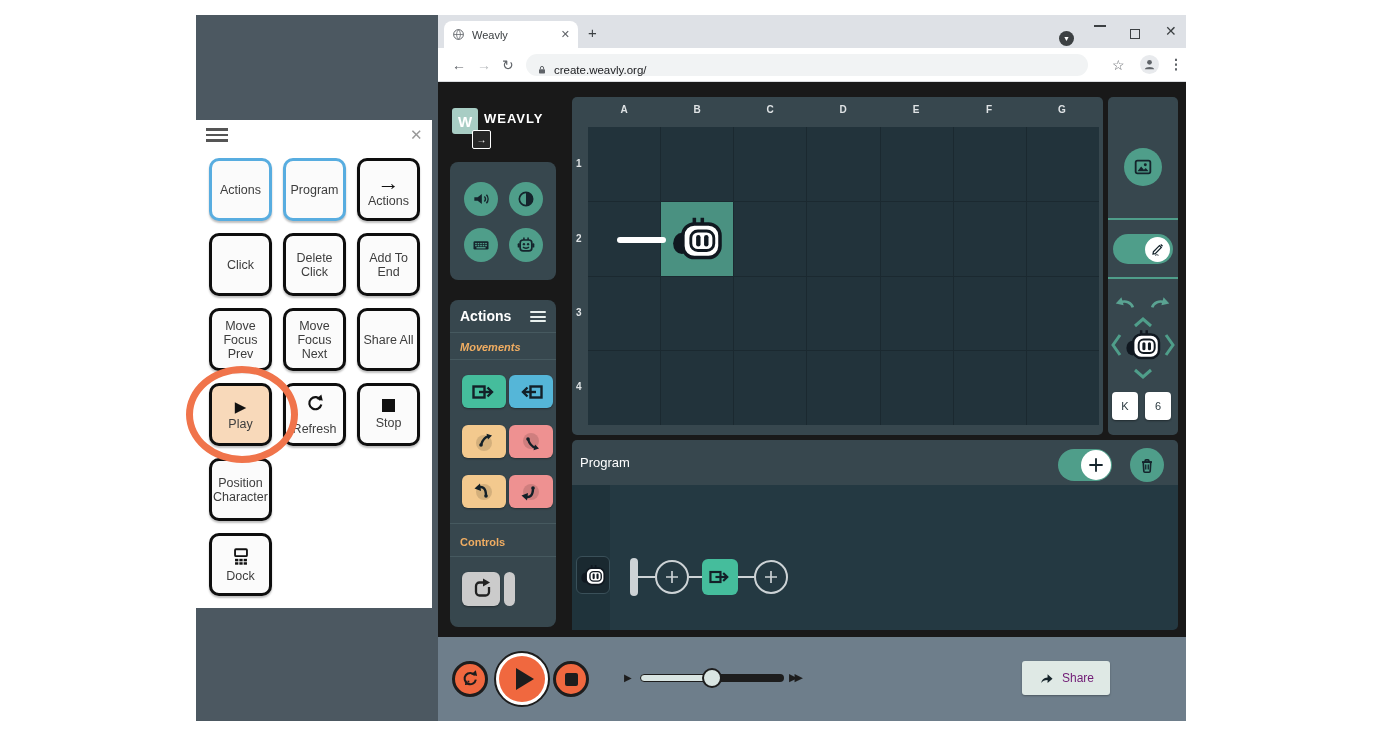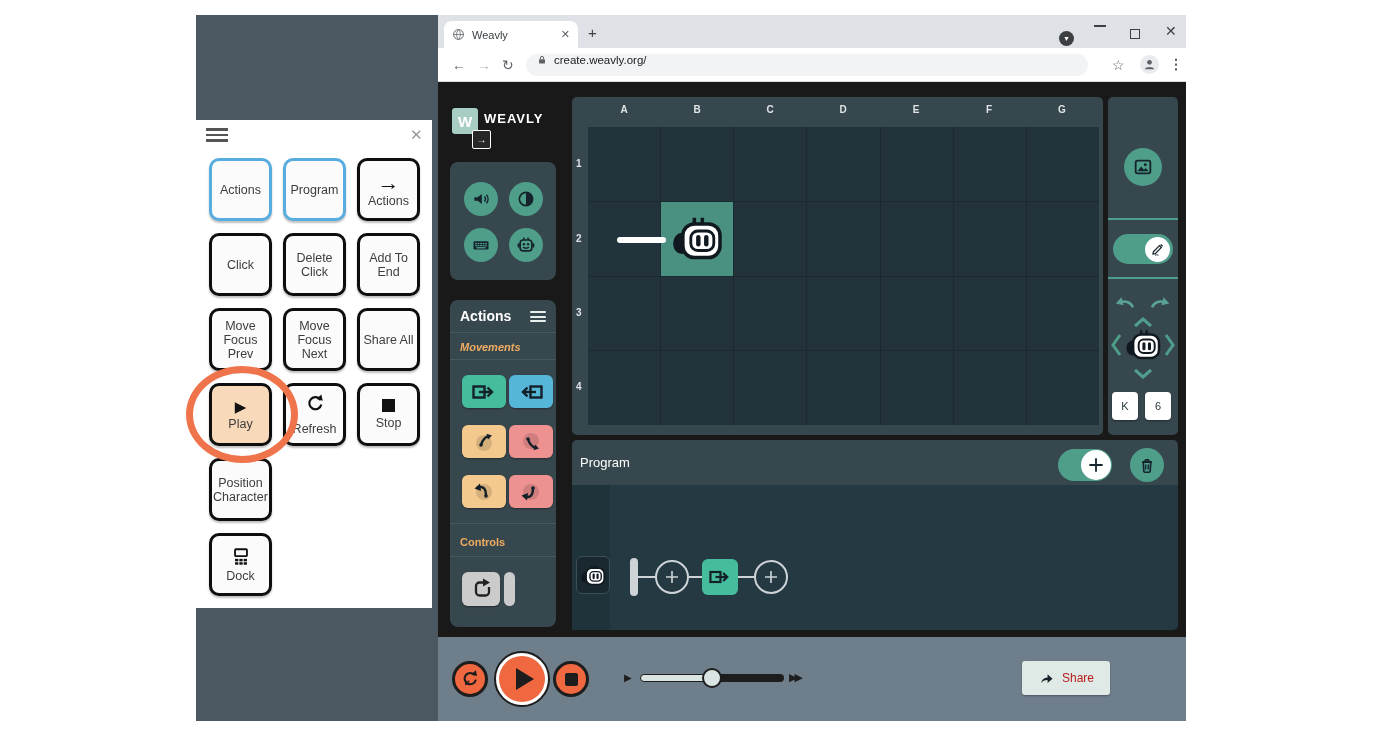--- a/index.html
+++ b/index.html
@@ -33,21 +33,21 @@
   .tab-x{font-size:11px;color:#5f6368;cursor:pointer;}
   .newtab{left:588px;top:25px;font-size:15px;color:#3c4043;cursor:pointer;line-height:1;}
   .ext-circle{left:1059px;top:31px;width:15px;height:15px;border-radius:50%;background:#3c4043;
     color:#fff;font-size:7px;display:flex;align-items:center;justify-content:center;cursor:pointer;}
   .win-min{left:1094px;top:25px;width:12px;height:2px;background:#3c4043;cursor:pointer;}
   .win-max{left:1130px;top:29px;width:10px;height:10px;border:1.5px solid #3c4043;box-sizing:border-box;cursor:pointer;}
   .win-close{left:1165px;top:24px;font-size:14px;color:#3c4043;cursor:pointer;line-height:1;}
   .toolbar{left:438px;top:48px;width:748px;height:34px;background:#fff;border-bottom:1px solid #dadce0;box-sizing:border-box;}
   .navbtn{font-size:14px;color:#5f6368;cursor:pointer;line-height:1;}
   .urlpill{left:526px;top:54px;width:562px;height:22px;background:#f1f3f4;border-radius:11px;
-    display:flex;align-items:flex-start;padding:0 10px;box-sizing:border-box;cursor:text;}
+    display:flex;align-items:flex-end;padding:0 10px;box-sizing:border-box;cursor:text;}
   .urltext{font-size:11.5px;color:#202124;margin-left:6px;}
   .avatar{left:1140px;top:55px;width:19px;height:19px;border-radius:50%;background:#e8eaed;
     display:flex;align-items:center;justify-content:center;cursor:pointer;}
 
   
   .app-bg{left:438px;top:82px;width:748px;height:555px;background:#191919;}
   .panel{background:#37474e;border-radius:5px;}
   .logo-w{left:452px;top:108px;width:26px;height:26px;background:#a8cdc4;border-radius:3px;
     color:#fff;font-weight:bold;font-size:15px;display:flex;align-items:center;justify-content:center;}
   .logo-text{left:484px;top:111px;color:#fff;font-weight:bold;font-size:13px;letter-spacing:1px;}
@@ -100,21 +100,21 @@
   .stop-in{width:13px;height:13px;background:#1d1d1d;border-radius:2px;}
   .slider-glyph{color:#1d1d1d;font-size:10px;line-height:1;}
   .track-light{left:640px;top:674px;width:72px;height:8px;background:#d9e5e2;border:1px solid #1d1d1d;
     border-radius:4px 0 0 4px;box-sizing:border-box;}
   .track-dark{left:712px;top:674px;width:72px;height:8px;background:#1d1d1d;border-radius:0 4px 4px 0;}
   .thumb{left:702px;top:668px;width:20px;height:20px;border-radius:50%;background:#d9e5e2;
     border:2.5px solid #1d1d1d;box-sizing:border-box;cursor:grab;}
   .share-btn{left:1022px;top:661px;width:88px;height:34px;background:#dfe9e5;border-radius:3px;
     display:flex;align-items:center;justify-content:center;gap:7px;cursor:pointer;
     box-shadow:0 1px 2px rgba(0,0,0,.3);}
-  .share-txt{font-size:12px;color:#b91c1c;}
+  .share-txt{font-size:12px;color:#701a75;}
 </style>
 </head>
 <body>
 
 <svg width="0" height="0" style="position:absolute">
   <defs>
     <symbol id="i-robot" viewBox="0 0 60 52">
       <line x1="27" y1="2" x2="27" y2="11" stroke="#101820" stroke-width="4"></line>
       <line x1="36" y1="2" x2="36" y2="11" stroke="#101820" stroke-width="4"></line>
       <ellipse cx="13" cy="31" rx="10" ry="12" fill="#101820"></ellipse>

